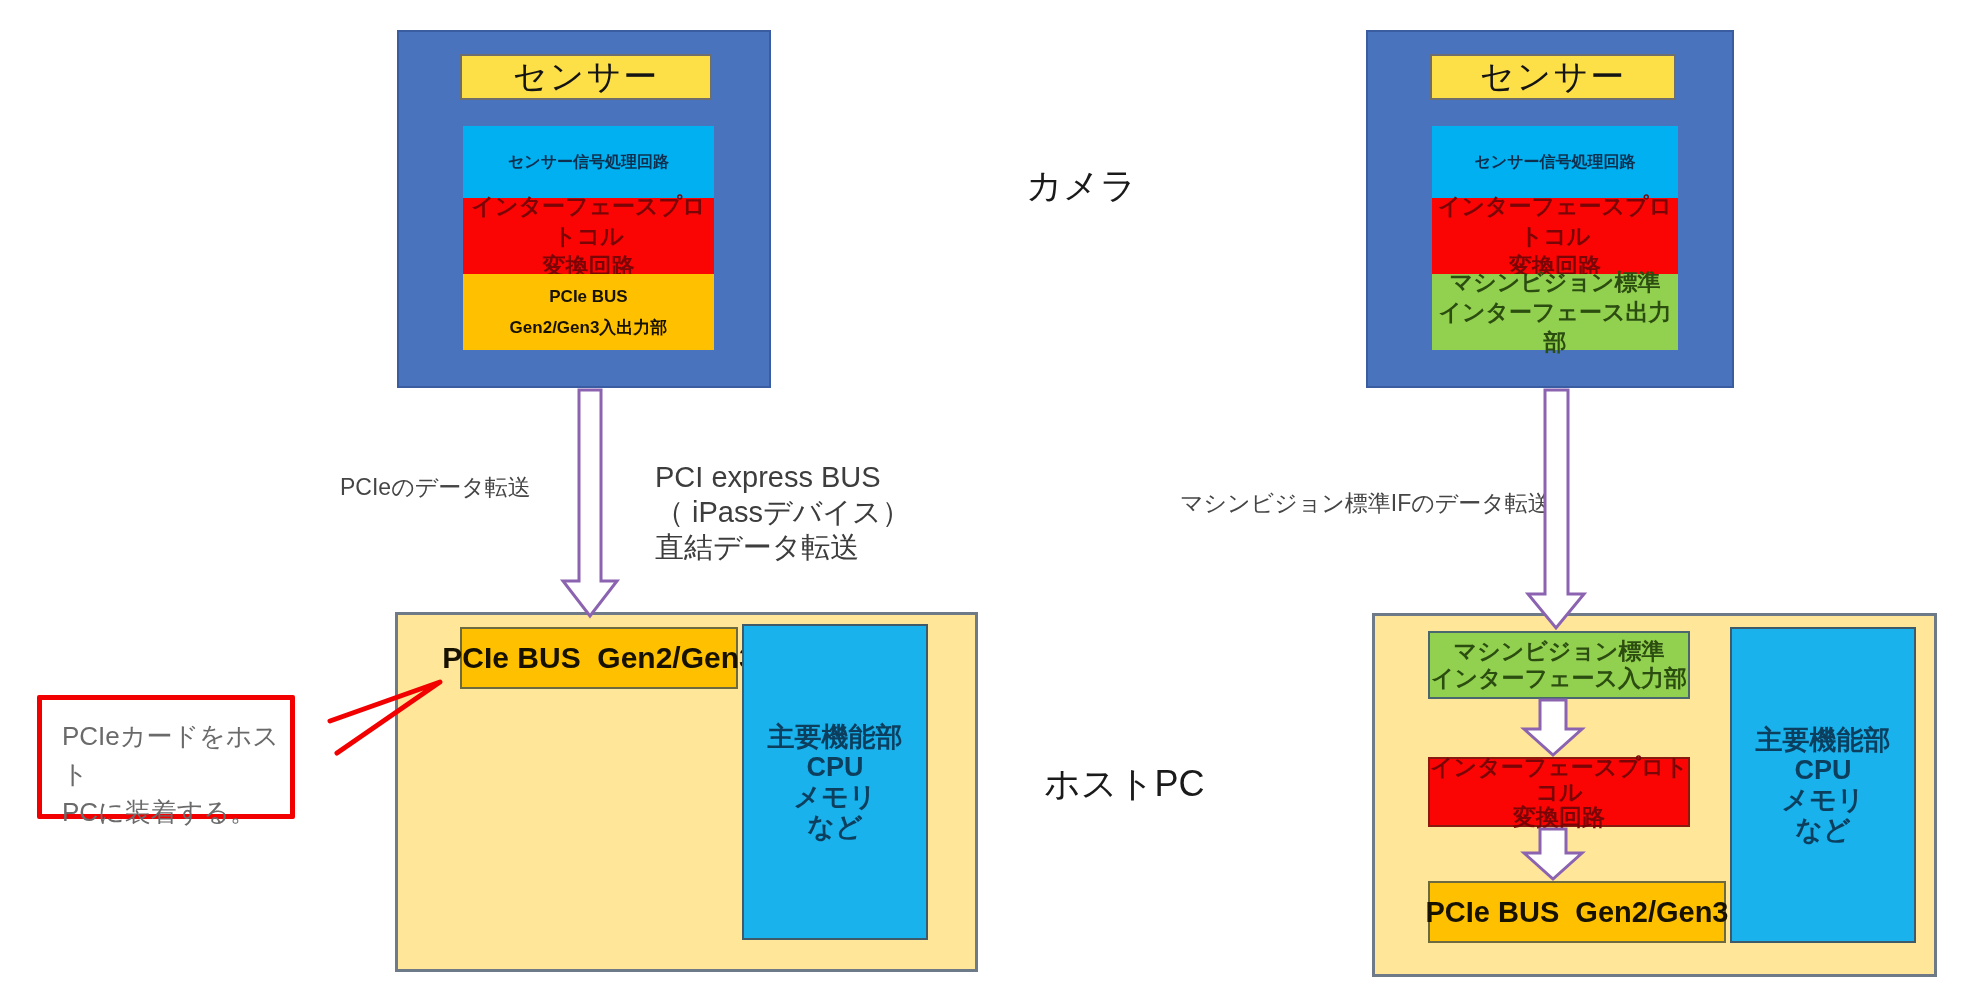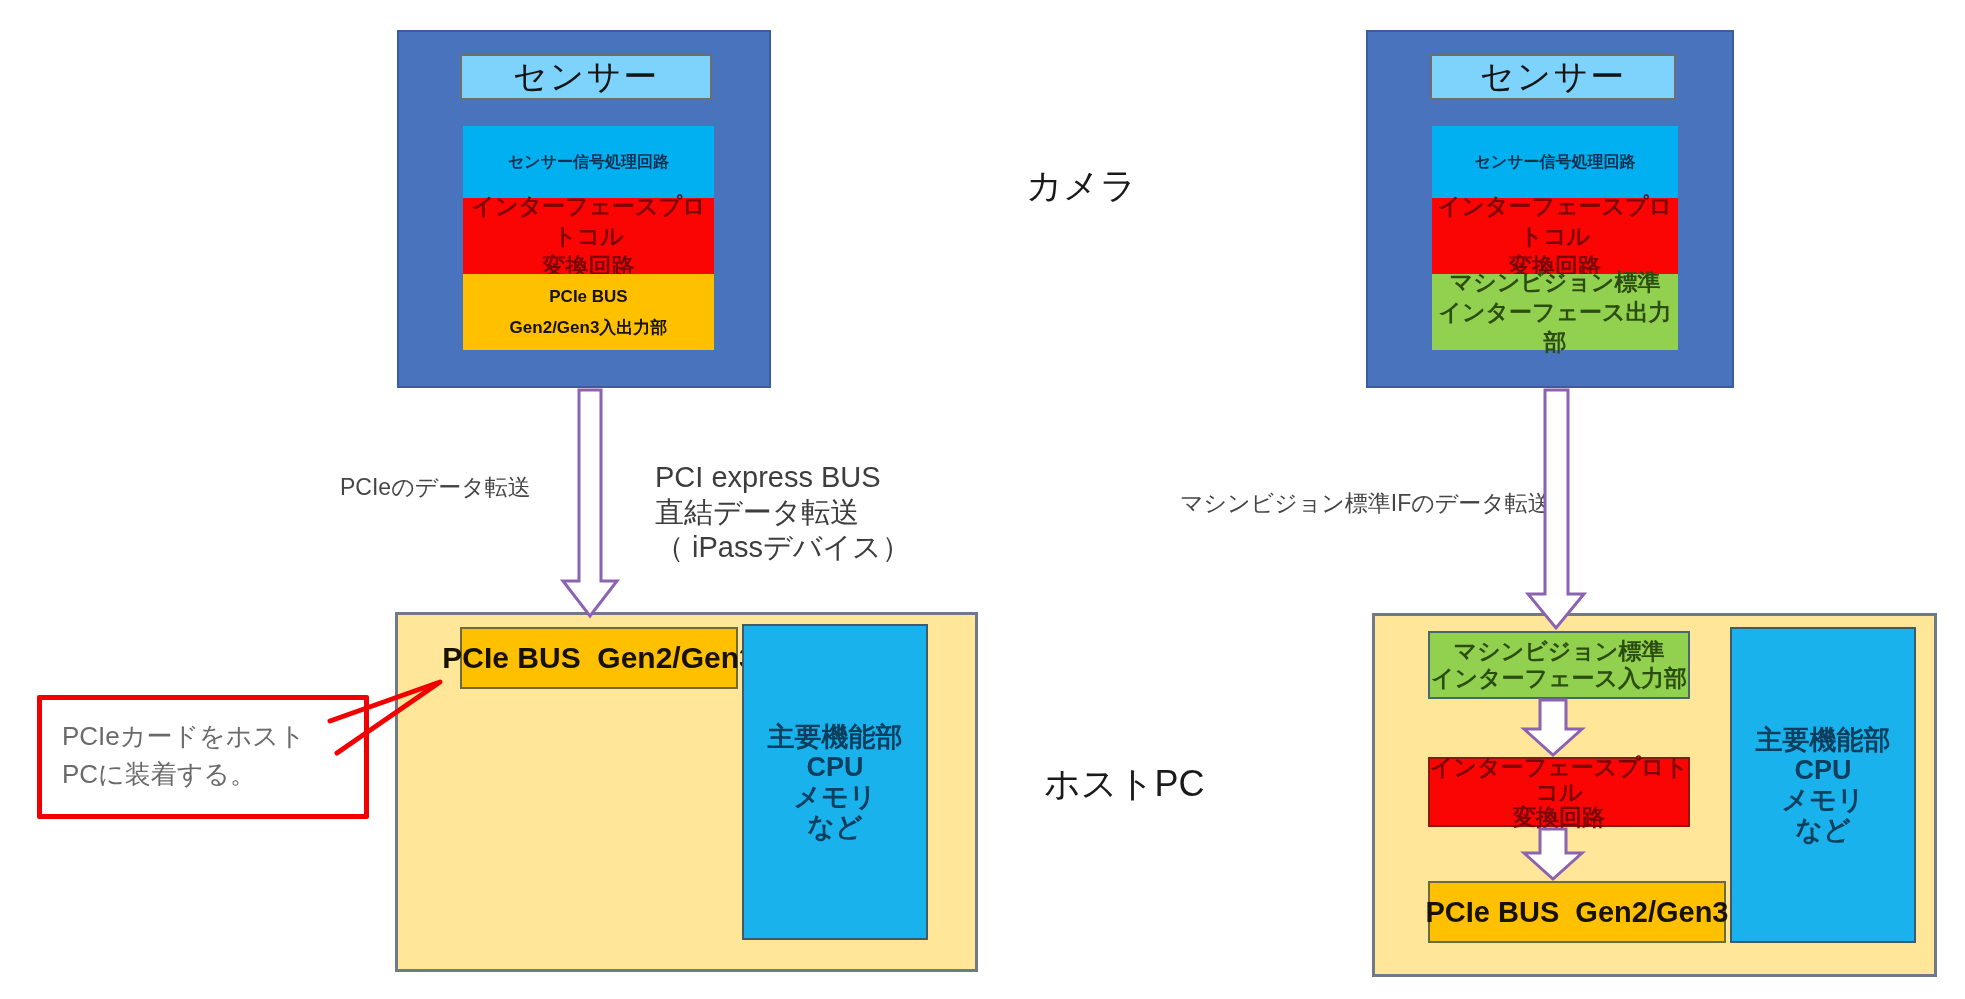--- a/index.html
+++ b/index.html
@@ -3,21 +3,21 @@
 <meta charset="utf-8">
 <style>
   html,body{margin:0;padding:0;background:#ffffff;}
   body{width:1965px;height:999px;position:relative;overflow:hidden;
        font-family:"Liberation Sans","DejaVu Sans",sans-serif;color:#1a1a1a;}
   .stage{position:absolute;left:0;top:0;width:1965px;height:999px;}
   .abs{position:absolute;box-sizing:border-box;}
   
   .camera-body{background:#4a73be;border:2px solid #3a5ca0;}
   
-  .sensor-head{background:#7dd3fc;border:2px solid #6e6e6e;color:#141414;
+  .sensor-head{background:#fde047;border:2px solid #6e6e6e;color:#141414;
     font-size:34px;display:flex;align-items:center;justify-content:center;letter-spacing:2px;}
   
   .stack-box{display:flex;flex-direction:column;align-items:center;justify-content:center;
     text-align:center;font-weight:600;}
   .cyan-box{background:#00b0f0;color:#0e2f4e;font-size:16px;line-height:30px;}
   .red-box{background:#fb0404;color:#7a0506;font-size:23px;line-height:30px;}
   .orange-box{background:#ffc000;color:#171200;font-size:17px;line-height:31px;}
   .green-box{background:#92d050;color:#2c4d10;font-size:23px;line-height:30px;}
   
   .host-body{background:#ffe699;border:3px solid #6e7a88;}
@@ -82,22 +82,22 @@
     </div>
   </div>
 
   <div class="big-label" style="left:1026px;top:162px;">カメラ</div>
   <div class="big-label" style="left:1044px;top:760px;">ホストPC</div>
 
   <div class="note" style="left:340px;top:472px;">PCIeのデータ転送</div>
 
   <div class="note-lines" style="left:655px;top:442px;margin-top:18px;">
     <span class="line">PCI express BUS</span>
+    <span class="line">（ iPassデバイス）</span>
     <span class="line">直結データ転送</span>
-    <span class="line">（ iPassデバイス）</span>
   </div>
 
   <div class="note" style="left:1180px;top:488px;">マシンビジョン標準IFのデータ転送</div>
 
 
   <div class="abs host-body" style="left:395px;top:612px;width:583px;height:360px;">
     <div class="abs host-orange" style="left:62px;top:12px;width:278px;height:62px;">
       <span>PCIe BUS  Gen2/Gen3</span>
     </div>
     <div class="abs host-cyan" style="left:344px;top:9px;width:186px;height:316px;">
@@ -121,21 +121,21 @@
       <span>PCIe BUS  Gen2/Gen3</span>
     </div>
     <div class="abs host-cyan" style="left:355px;top:11px;width:186px;height:316px;">
       <span class="line">主要機能部</span>
       <span class="line">CPU</span>
       <span class="line">メモリ</span>
       <span class="line">など</span>
     </div>
   </div>
 
-  <div class="abs callout" style="left:37px;top:695px;width:332px;height:124px;">
+  <div class="abs callout" style="left:37px;top:695px;width:258px;height:124px;">
     <span>PCIeカードをホスト</span>
     <span>PCに装着する。</span>
   </div>
 
   <svg width="1965" height="999" viewBox="0 0 1965 999">
 
     <polygon points="579,390 601,390 601,581 617,581 590,616 563,581 579,581" fill="#ffffff" stroke="#8b63b0" stroke-width="3" stroke-linejoin="miter"></polygon>
 
     <polygon points="1545,390 1568,390 1568,594 1584,594 1556,628 1528,594 1545,594" fill="#ffffff" stroke="#8b63b0" stroke-width="3" stroke-linejoin="miter"></polygon>
 

